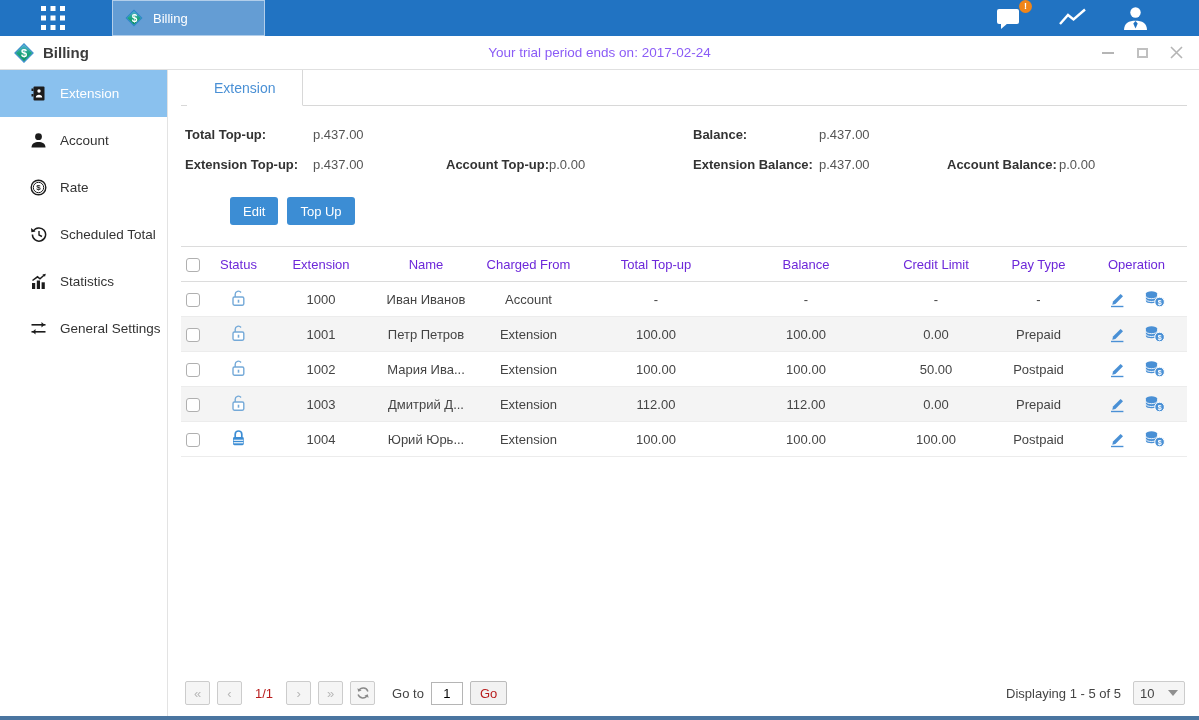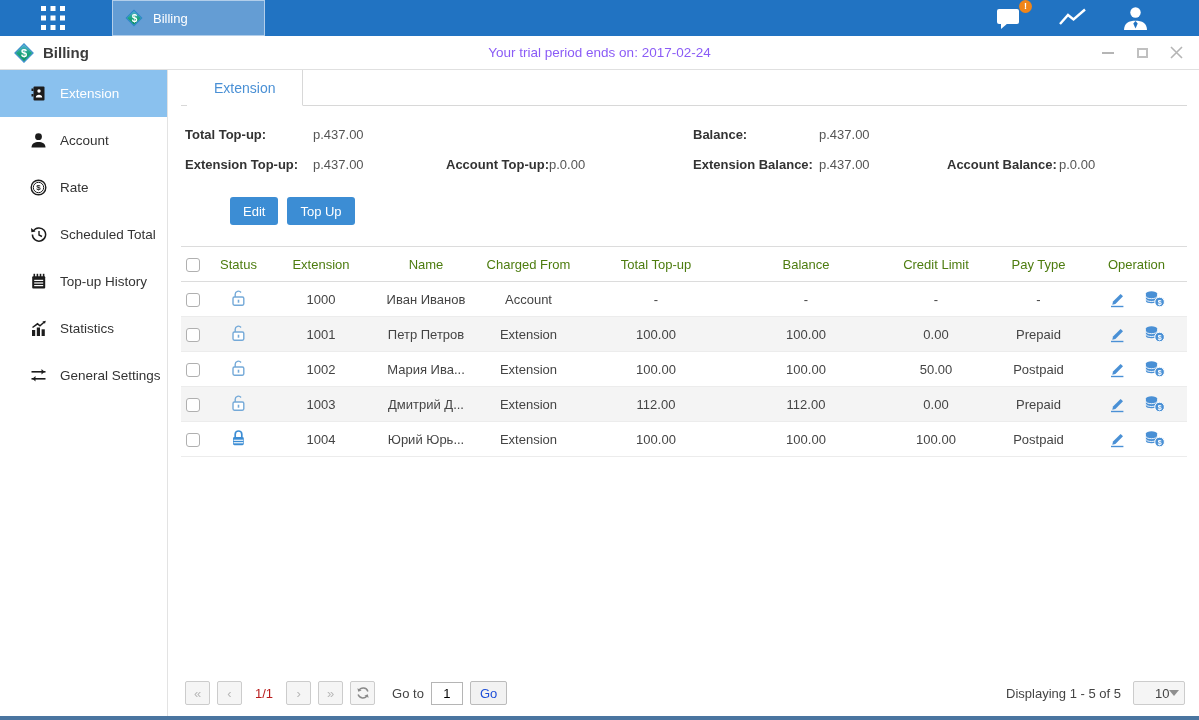--- a/index.html
+++ b/index.html
@@ -58,43 +58,43 @@
     row-gap:15px; padding:21px 0 0 4px; font-size:13px; }
   .summary .lab { font-weight:bold; color:#333; }
   .summary .val { color:#555; }
 
   .actions { margin:25px 0 0 4px; display:flex; gap:9px;padding-left:45px; }
   .btn-primary { background:#3c8dd4; color:#fff; border:none; height:28px; padding:0 13px;
     font-size:13px; border-radius:3px; cursor:pointer; font-family:inherit; }
 
   
   table { margin-top:21px; width:100%; border-collapse:collapse; font-size:13px; color:#444; table-layout:fixed; }
-  thead th { height:35px; font-weight:normal; color:#4d7c0f; text-align:center;
+  thead th { height:35px; font-weight:normal; color:#6d28d9; text-align:center;
     border-top:1px solid #dcdcdc; border-bottom:1px solid #dcdcdc; }
   tbody td { height:35px; text-align:center; border-bottom:1px solid #ececec; }
   tbody tr:nth-child(even) { background:#f4f4f4; }
   th.c-check, td.c-check { text-align:left; padding-left:5px; }
   .checkbox { display:inline-block; width:14px; height:14px; border:1px solid #b0b0b0; border-radius:3px;
     background:#fff; vertical-align:middle; cursor:pointer; }
   .status-cell .lock-closed { display:none; }
   .status-cell.locked .lock-closed { display:inline; }
   .op-cell svg { cursor:pointer; margin:0 7px; vertical-align:middle; }
 
   
   .pager { margin-top:auto; display:flex; align-items:center; gap:7px; font-size:13px; color:#444; padding:8px 2px 11px 4px; }
   .pg-btn { width:25px; height:24px; border:1px solid #ccc; background:#f5f5f5; color:#b8b8b8;
     display:flex; align-items:center; justify-content:center; font-size:13px; border-radius:2px; cursor:pointer; }
   .pg-label { margin:0 6px; color:#b91c1c; }
   .goto-label { margin-left:10px; }
   .goto-input { width:32px; height:23px; border:1px solid #b5b5b5; text-align:center; font-size:13px; font-family:inherit; }
-  .go-btn { height:24px; padding:0 9px; border:1px solid #bbb; background:#f2f2f2; color:#1d4ed8;
+  .go-btn { height:24px; padding:0 9px; border:1px solid #bbb; background:#f2f2f2; color:#b91c1c;
     font-size:13px; border-radius:2px; cursor:pointer; font-family:inherit; }
   .pager-right { margin-left:auto; display:flex; align-items:center; gap:12px; }
   .page-size { width:52px; height:24px; border:1px solid #ccc; background:#f5f5f5; display:flex;
-    align-items:center; justify-content:space-between; padding:0 21px; cursor:pointer; border-radius:2px; }
+    align-items:center; justify-content:space-between; padding:0 6px; cursor:pointer; border-radius:2px; }
   .tri-down { width:0; height:0; border-left:5px solid transparent; border-right:5px solid transparent; border-top:6px solid #8f8f8f; }
 
   .bottom-strip { height:4px; background:#4a75a0; }
 </style>
 </head>
 <body>
 
 <div class="topbar">
   <div class="app-grid">
     <svg width="26" height="26" viewBox="0 0 26 26">
@@ -193,33 +193,20 @@
       </svg>
       <span>Rate</span>
     </div>
     <div class="side-item">
       <svg width="17" height="17" viewBox="0 0 17 17">
         <path d="M3.3 5.2 A6.6 6.6 0 1 1 2.4 8.5" fill="none" stroke="#1c1c1c" stroke-width="1.5"></path>
         <path d="M1 2 l0.4 4.2 l4.2 -0.6 z" fill="#1c1c1c"></path>
         <path d="M9 5 V9 L12 10.5" fill="none" stroke="#1c1c1c" stroke-width="1.4"></path>
       </svg>
       <span>Scheduled Total</span>
-    </div>
-    <div class="side-item">
-      <svg width="17" height="17" viewBox="0 0 17 17">
-        <rect x="3.5" y="0.8" width="1.6" height="3.4" fill="#1c1c1c"></rect>
-          <rect x="6.6" y="0.8" width="1.6" height="3.4" fill="#1c1c1c"></rect>
-        <rect x="9.7" y="0.8" width="1.6" height="3.4" fill="#1c1c1c"></rect>
-          <rect x="12.8" y="0.8" width="1.6" height="3.4" fill="#1c1c1c"></rect>
-        <rect x="2.2" y="3.2" width="13" height="12.3" rx="1" fill="#1c1c1c"></rect>
-        <rect x="4.2" y="6.8" width="9" height="1.2" fill="#fff"></rect>
-        <rect x="4.2" y="9.4" width="9" height="1.2" fill="#fff"></rect>
-        <rect x="4.2" y="12" width="9" height="1.2" fill="#fff"></rect>
-      </svg>
-      <span>Top-up History</span>
     </div>
     <div class="side-item">
       <svg width="17" height="17" viewBox="0 0 17 17">
         <rect x="2" y="10" width="3.2" height="6" fill="#1c1c1c"></rect>
         <rect x="6.8" y="7.5" width="3.2" height="8.5" fill="#1c1c1c"></rect>
         <rect x="11.6" y="9.3" width="3.2" height="6.7" fill="#1c1c1c"></rect>
         <path d="M2.5 7.5 L7.5 3.8 L10 5.8 L14 2.3" fill="none" stroke="#1c1c1c" stroke-width="1.5"></path>
         <path d="M15.8 0.8 l-3.4 0.6 l2.6 2.4 z" fill="#1c1c1c"></path>
       </svg>
       <span>Statistics</span>

